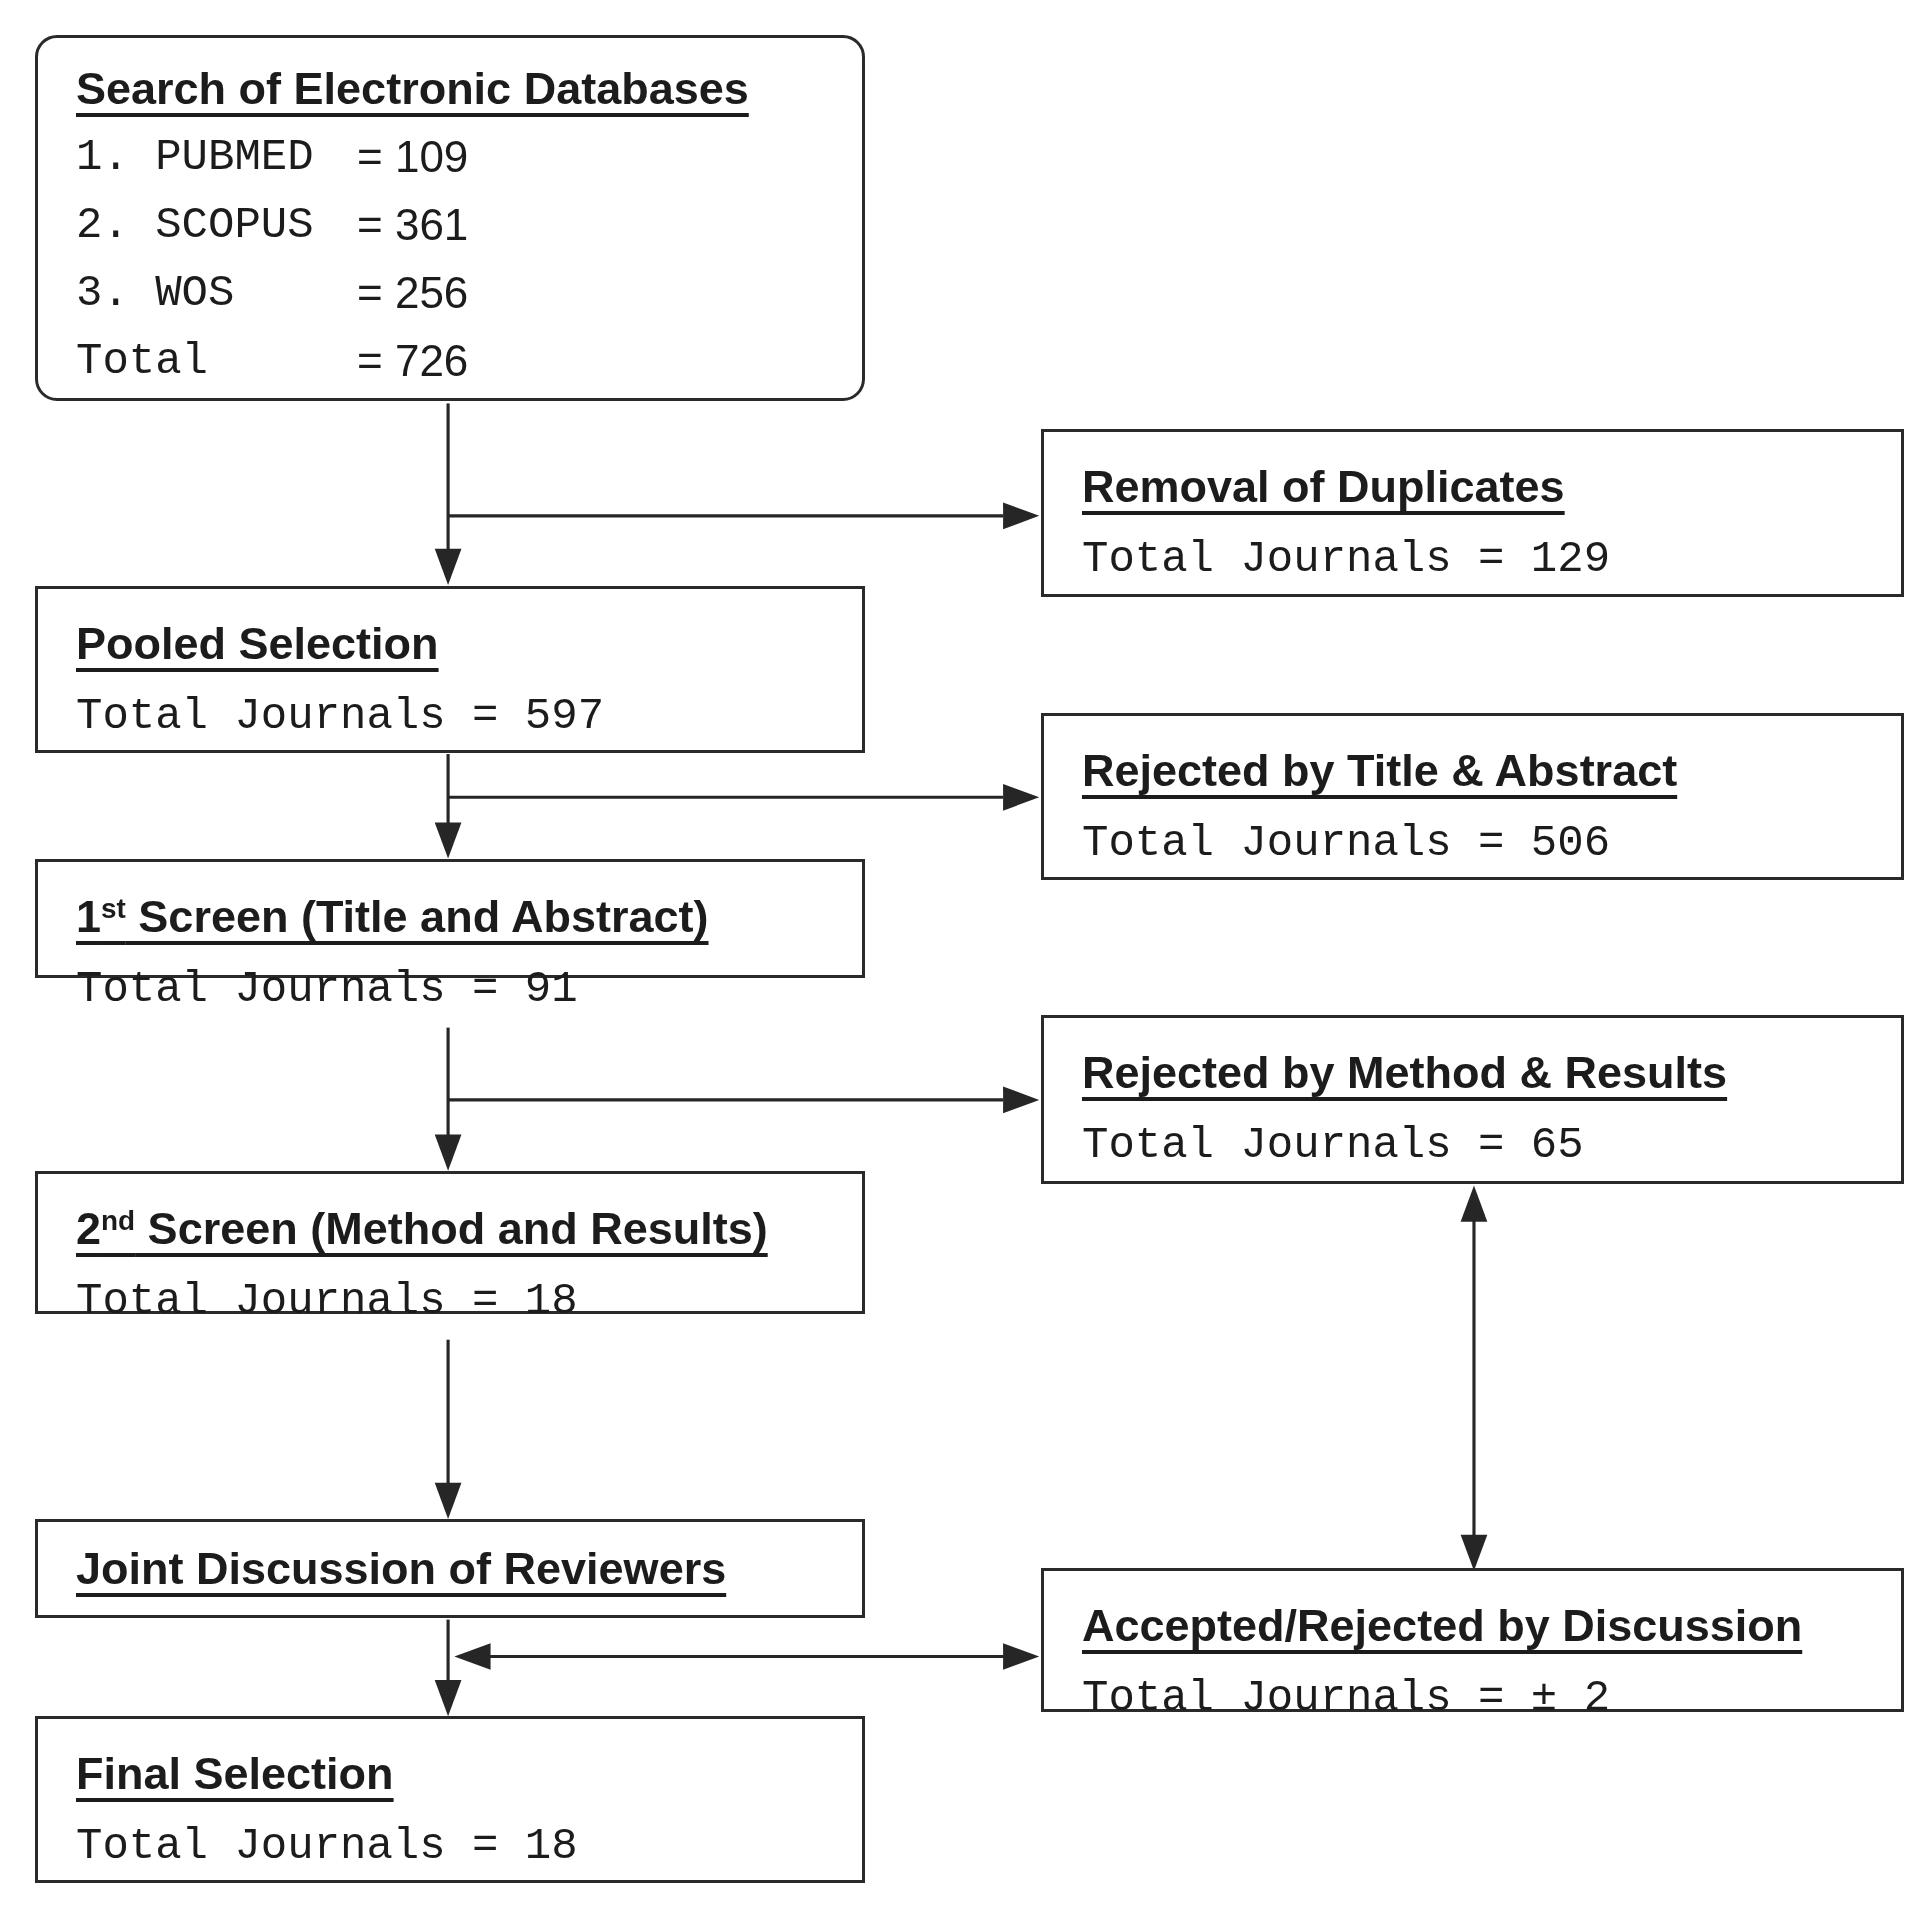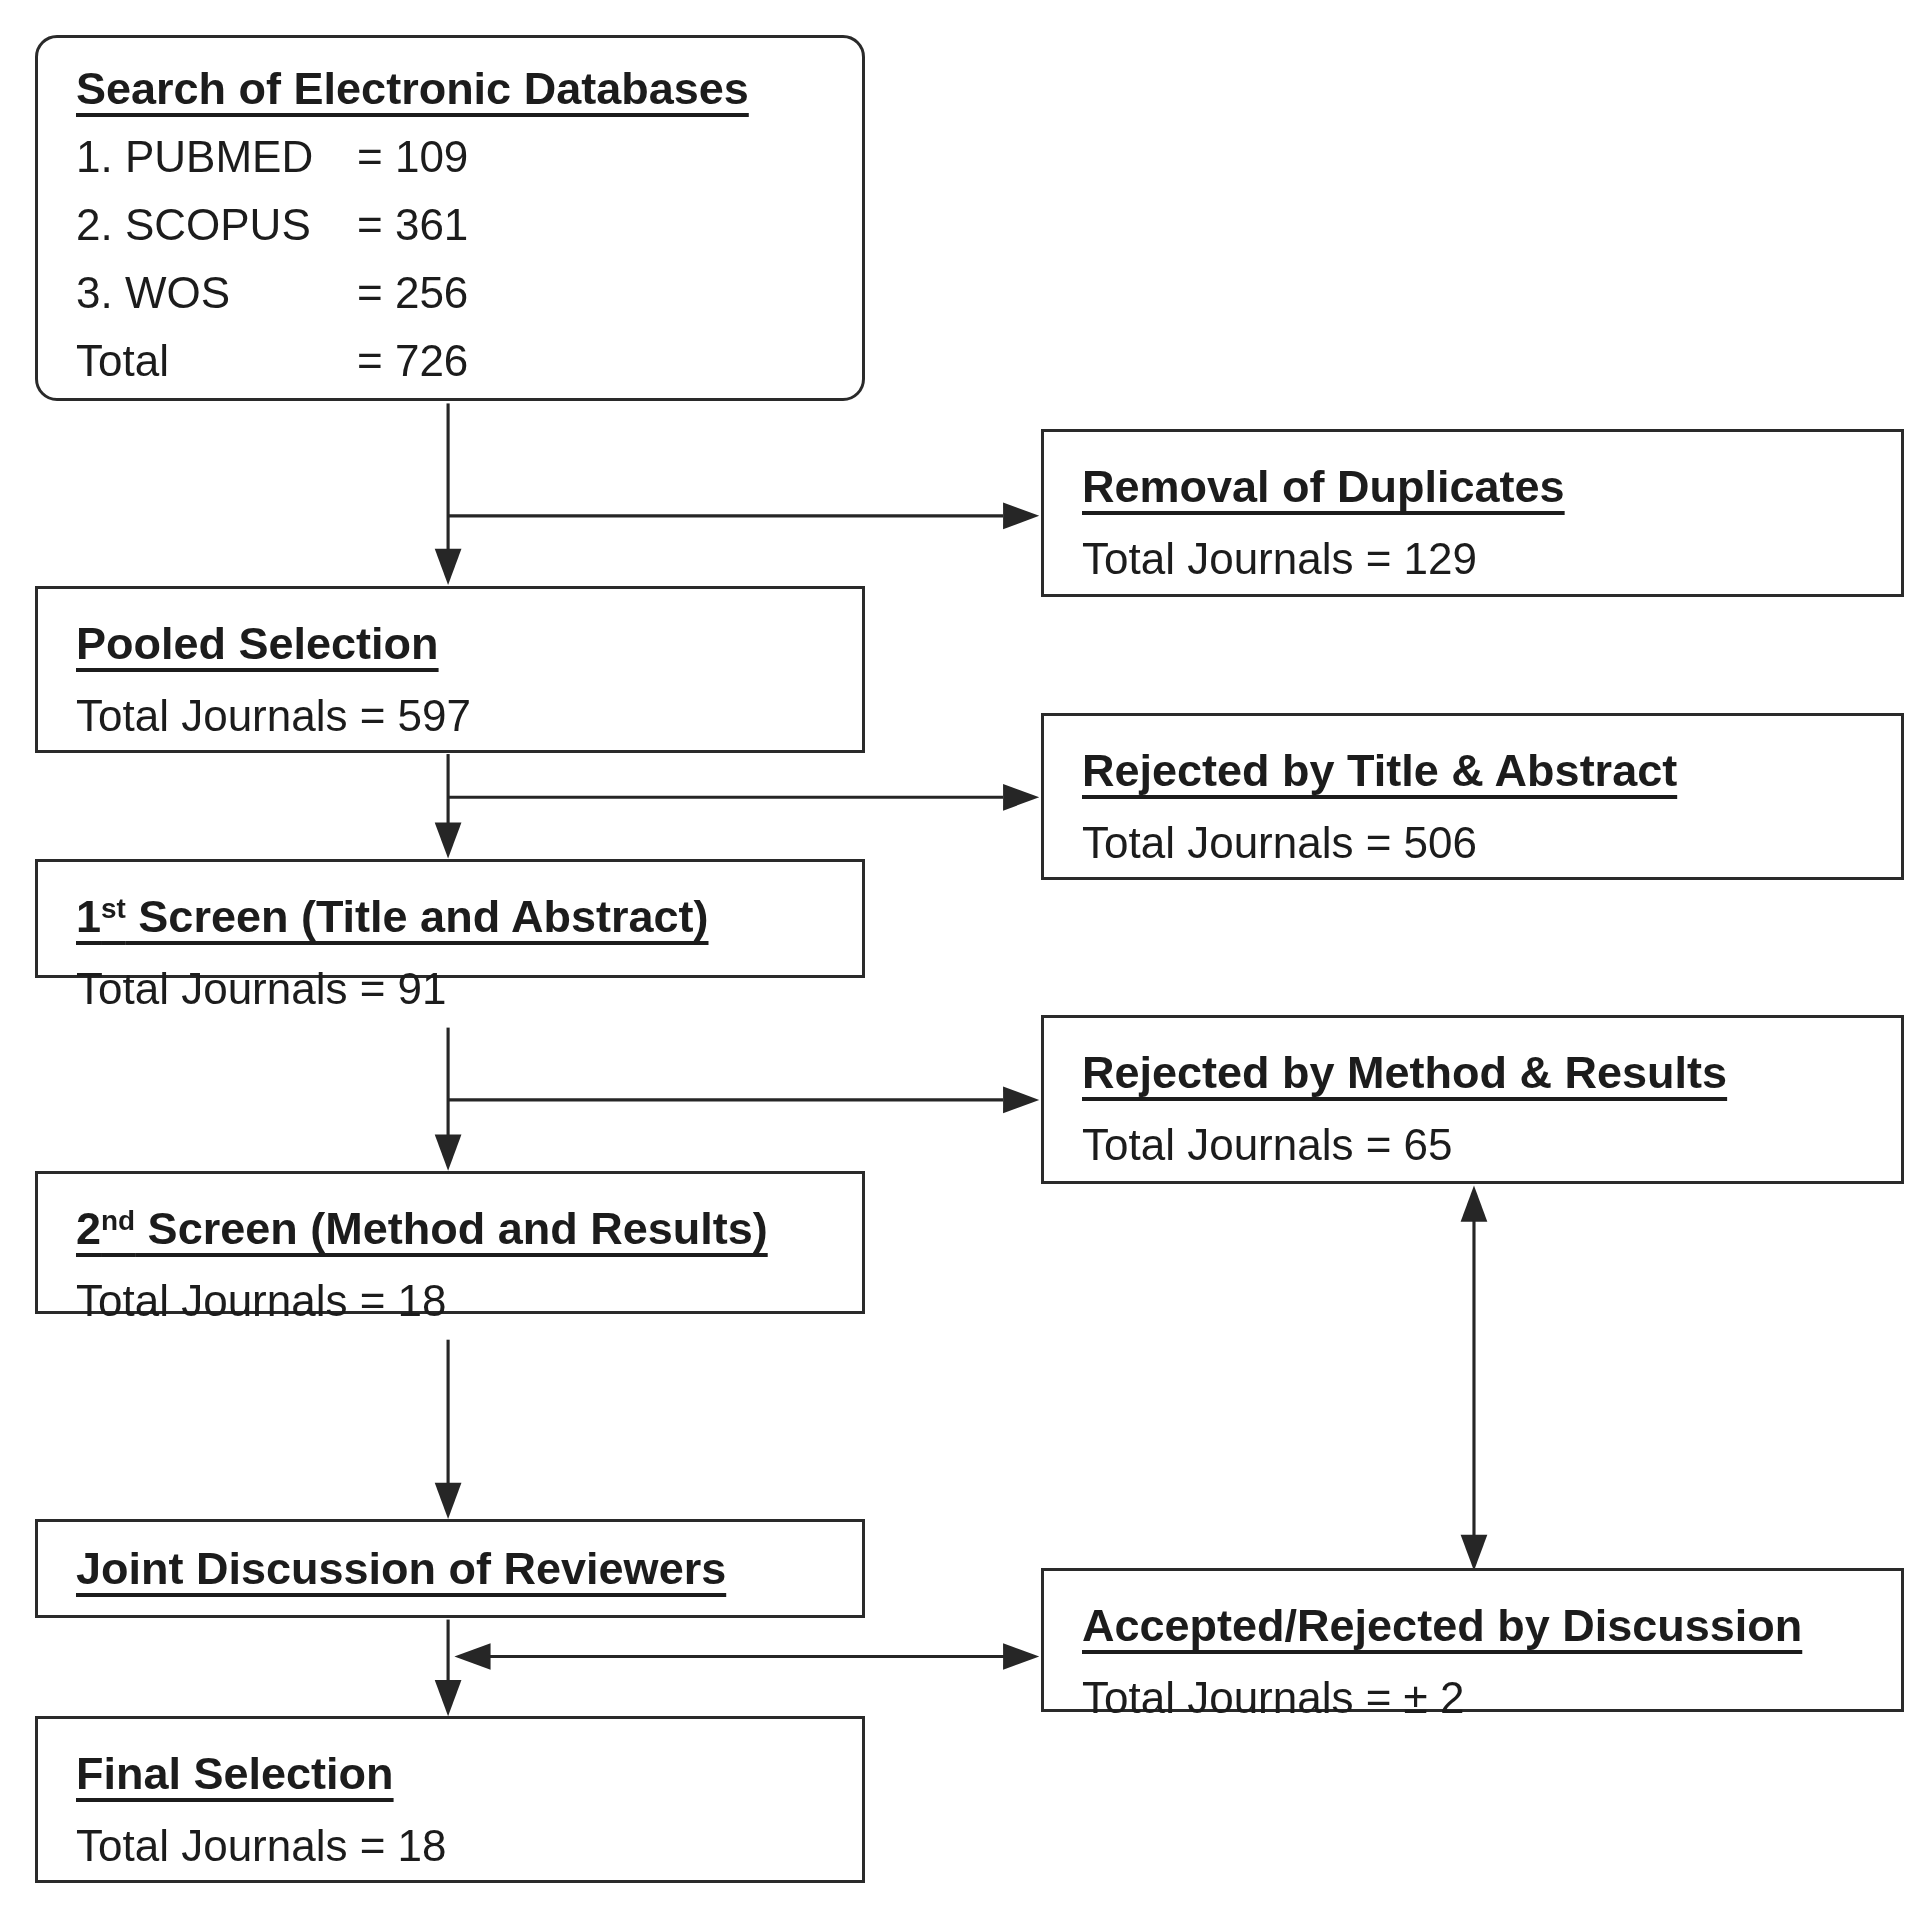--- a/index.html
+++ b/index.html
@@ -45,29 +45,30 @@
     font-size: 0.62em;
     line-height: 0;
     vertical-align: 0.52em;
     font-weight: bold;
   }
   .node .total-line {
     display: block;
     font-size: 44px;
     font-weight: normal;
     white-space: nowrap;
+    font-family: Liberation Mono, monospace;
   }
   
   .db-row {
     display: flex;
     font-size: 44px;
     line-height: 68px;
     white-space: nowrap;
   }
-  .db-row .db-label { width: 281px; flex: 0 0 281px; }
+  .db-row .db-label { width: 281px; flex: 0 0 281px; font-family: Liberation Mono, monospace; }
   .db-row .db-value { flex: 1; }
 
   
   #box-search          { left: 35px;  top: 35px;   width: 830px; height: 366px; line-height: 68px; padding-top: 17.3px; border-radius: 22px; }
   #box-removal        { left: 1041px; top: 429px;  width: 863px; height: 168px; }
   #box-pooled          { left: 35px;  top: 586px;  width: 830px; height: 167px; }
   #box-rejected-title { left: 1041px; top: 713px;  width: 863px; height: 167px; }
   #box-first-screen    { left: 35px;  top: 859px; width: 830px; height: 119px; }
   #box-rejected-method{ left: 1041px; top: 1015px; width: 863px; height: 169px; }
   #box-second-screen   { left: 35px;  top: 1171px; width: 830px; height: 143px; }

